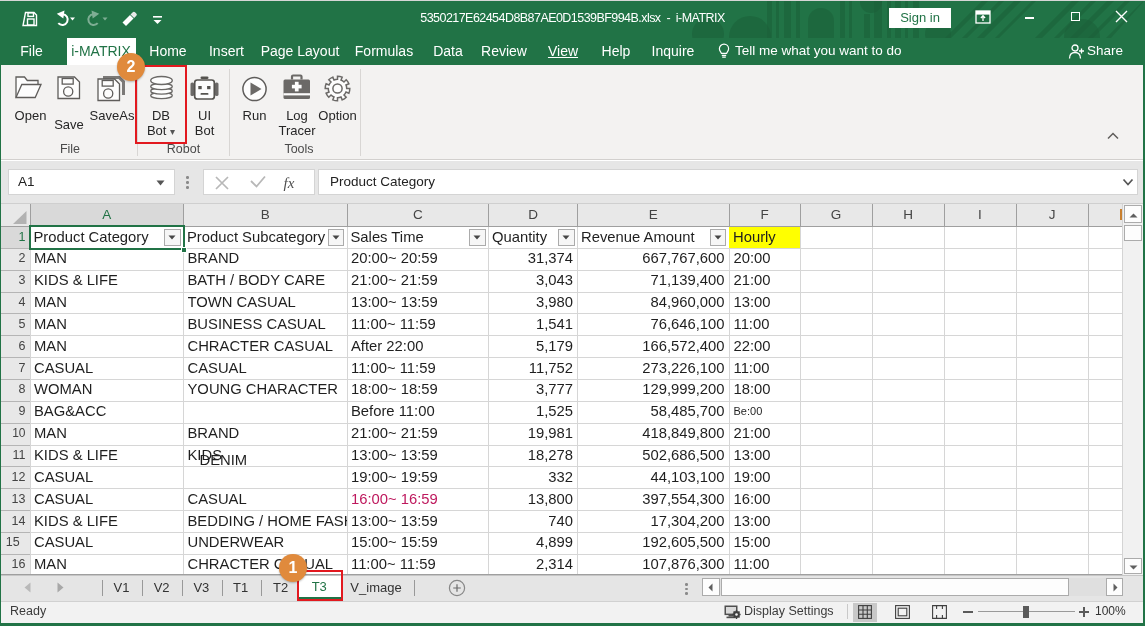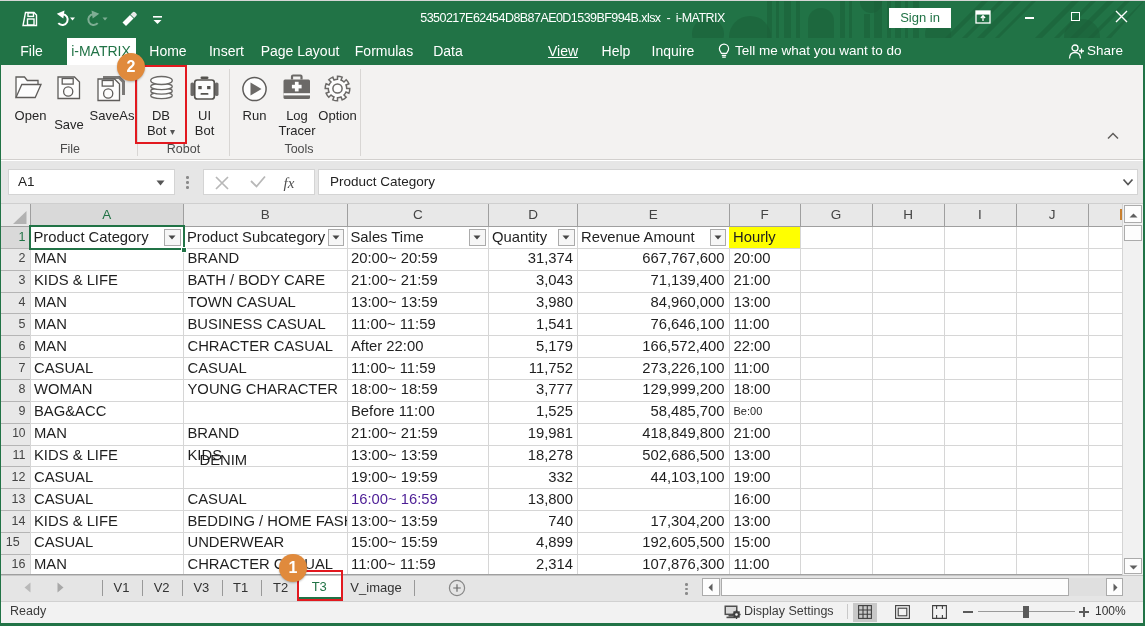--- a/index.html
+++ b/index.html
@@ -85,20 +85,21 @@
     </svg>
 <div class="abs" style="left:0;top:38px;width:1145px;height:26.5px;background:#217346;"></div>
 <div class="abs" style="left:67px;top:38px;width:68.5px;height:26.5px;background:#fff;"></div>
 <div class="abs" style="left:-28.5px;top:38px;width:120px;height:26.5px;line-height:26px;text-align:center;color:#fff;font-size:14px;">File</div>
 <div class="abs" style="left:41px;top:38px;width:120px;height:26.5px;line-height:26px;text-align:center;color:#217346;font-size:14px;">i-MATRIX</div>
 <div class="abs" style="left:108px;top:38px;width:120px;height:26.5px;line-height:26px;text-align:center;color:#fff;font-size:14px;">Home</div>
 <div class="abs" style="left:166.5px;top:38px;width:120px;height:26.5px;line-height:26px;text-align:center;color:#fff;font-size:14px;">Insert</div>
 <div class="abs" style="left:240px;top:38px;width:120px;height:26.5px;line-height:26px;text-align:center;color:#fff;font-size:14px;">Page Layout</div>
 <div class="abs" style="left:324px;top:38px;width:120px;height:26.5px;line-height:26px;text-align:center;color:#fff;font-size:14px;">Formulas</div>
 <div class="abs" style="left:388px;top:38px;width:120px;height:26.5px;line-height:26px;text-align:center;color:#fff;font-size:14px;">Data</div>
+<div class="abs" style="left:444px;top:38px;width:120px;height:26.5px;line-height:26px;text-align:center;color:#fff;font-size:14px;">Review</div>
 <div class="abs" style="left:503px;top:38px;width:120px;height:26.5px;line-height:26px;text-align:center;color:#fff;font-size:14px;text-decoration:underline;">View</div>
 <div class="abs" style="left:556px;top:38px;width:120px;height:26.5px;line-height:26px;text-align:center;color:#fff;font-size:14px;">Help</div>
 <div class="abs" style="left:613px;top:38px;width:120px;height:26.5px;line-height:26px;text-align:center;color:#fff;font-size:14px;">Inquire</div>
 <svg class="abs" style="left:716px;top:43px;" width="16" height="17" viewBox="0 0 16 17">
 <g stroke="#ffffff" fill="none" stroke-width="1.2">
 <path d="M8 1.2 a4.6 4.6 0 0 1 4.6 4.6 c0 2.2 -1.6 3.2 -2 4.6 h-5.2 c-0.4 -1.4 -2 -2.4 -2 -4.6 a4.6 4.6 0 0 1 4.6 -4.6 z"></path>
 <path d="M5.8 12.4 h4.4 M6.2 14.2 h3.6"></path>
 </g>
     </svg>
 <div class="abs" style="left:735px;top:38px;width:300px;height:26.5px;line-height:26px;color:#fff;font-size:13.5px;">Tell me what you want to do</div>
@@ -381,22 +382,23 @@
 <div class="abs" style="left:577.5px;top:445.0px;width:147.0px;height:21.85px;line-height:20.85px;text-align:right;font-size:14.8px;color:#1f1f1f;white-space:nowrap;overflow:hidden;">502,686,500</div>
 <div class="abs" style="left:733.5px;top:445.0px;width:66px;height:21.85px;line-height:20.85px;font-size:14.8px;color:#1f1f1f;white-space:nowrap;overflow:hidden;">13:00</div>
 <div class="abs" style="left:34px;top:466.85px;width:145.5px;height:21.85px;line-height:20.85px;font-size:14.8px;color:#1f1f1f;white-space:nowrap;overflow:hidden;">CASUAL</div>
 <div class="abs" style="left:187.5px;top:450px;width:159.3px;height:21.85px;line-height:20.85px;font-size:14.8px;color:#1f1f1f;white-space:nowrap;overflow:hidden;padding-left:12px;">DENIM</div>
 <div class="abs" style="left:351px;top:466.85px;width:133.5px;height:21.85px;line-height:20.85px;font-size:14.8px;color:#1f1f1f;white-space:nowrap;overflow:hidden;">19:00~ 19:59</div>
 <div class="abs" style="left:488.5px;top:466.85px;width:84.5px;height:21.85px;line-height:20.85px;text-align:right;font-size:14.8px;color:#1f1f1f;white-space:nowrap;overflow:hidden;">332</div>
 <div class="abs" style="left:577.5px;top:466.85px;width:147.0px;height:21.85px;line-height:20.85px;text-align:right;font-size:14.8px;color:#1f1f1f;white-space:nowrap;overflow:hidden;">44,103,100</div>
 <div class="abs" style="left:733.5px;top:466.85px;width:66px;height:21.85px;line-height:20.85px;font-size:14.8px;color:#1f1f1f;white-space:nowrap;overflow:hidden;">19:00</div>
 <div class="abs" style="left:34px;top:488.70000000000005px;width:145.5px;height:21.85px;line-height:20.85px;font-size:14.8px;color:#1f1f1f;white-space:nowrap;overflow:hidden;">CASUAL</div>
 <div class="abs" style="left:187.5px;top:488.70000000000005px;width:159.3px;height:21.85px;line-height:20.85px;font-size:14.8px;color:#1f1f1f;white-space:nowrap;overflow:hidden;">CASUAL</div>
-<div class="abs" style="left:351px;top:488.70000000000005px;width:133.5px;height:21.85px;line-height:20.85px;font-size:14.8px;color:#4c1d95;white-space:nowrap;overflow:hidden;">16:00~ 16:59</div>
+<div class="abs" style="left:351px;top:488.70000000000005px;width:133.5px;height:21.85px;line-height:20.85px;font-size:14.8px;color:#be185d;white-space:nowrap;overflow:hidden;">16:00~ 16:59</div>
 <div class="abs" style="left:488.5px;top:488.70000000000005px;width:84.5px;height:21.85px;line-height:20.85px;text-align:right;font-size:14.8px;color:#1f1f1f;white-space:nowrap;overflow:hidden;">13,800</div>
+<div class="abs" style="left:577.5px;top:488.70000000000005px;width:147.0px;height:21.85px;line-height:20.85px;text-align:right;font-size:14.8px;color:#1f1f1f;white-space:nowrap;overflow:hidden;">397,554,300</div>
 <div class="abs" style="left:733.5px;top:488.70000000000005px;width:66px;height:21.85px;line-height:20.85px;font-size:14.8px;color:#1f1f1f;white-space:nowrap;overflow:hidden;">16:00</div>
 <div class="abs" style="left:34px;top:510.55px;width:145.5px;height:21.85px;line-height:20.85px;font-size:14.8px;color:#1f1f1f;white-space:nowrap;overflow:hidden;">KIDS &amp; LIFE</div>
 <div class="abs" style="left:187.5px;top:510.55px;width:159.3px;height:21.85px;line-height:20.85px;font-size:14.8px;color:#1f1f1f;white-space:nowrap;overflow:hidden;">BEDDING / HOME FASH</div>
 <div class="abs" style="left:351px;top:510.55px;width:133.5px;height:21.85px;line-height:20.85px;font-size:14.8px;color:#1f1f1f;white-space:nowrap;overflow:hidden;">13:00~ 13:59</div>
 <div class="abs" style="left:488.5px;top:510.55px;width:84.5px;height:21.85px;line-height:20.85px;text-align:right;font-size:14.8px;color:#1f1f1f;white-space:nowrap;overflow:hidden;">740</div>
 <div class="abs" style="left:577.5px;top:510.55px;width:147.0px;height:21.85px;line-height:20.85px;text-align:right;font-size:14.8px;color:#1f1f1f;white-space:nowrap;overflow:hidden;">17,304,200</div>
 <div class="abs" style="left:733.5px;top:510.55px;width:66px;height:21.85px;line-height:20.85px;font-size:14.8px;color:#1f1f1f;white-space:nowrap;overflow:hidden;">13:00</div>
 <div class="abs" style="left:34px;top:532.4000000000001px;width:145.5px;height:21.85px;line-height:20.85px;font-size:14.8px;color:#1f1f1f;white-space:nowrap;overflow:hidden;">CASUAL</div>
 <div class="abs" style="left:187.5px;top:532.4000000000001px;width:159.3px;height:21.85px;line-height:20.85px;font-size:14.8px;color:#1f1f1f;white-space:nowrap;overflow:hidden;">UNDERWEAR</div>
 <div class="abs" style="left:351px;top:532.4000000000001px;width:133.5px;height:21.85px;line-height:20.85px;font-size:14.8px;color:#1f1f1f;white-space:nowrap;overflow:hidden;">15:00~ 15:59</div>

